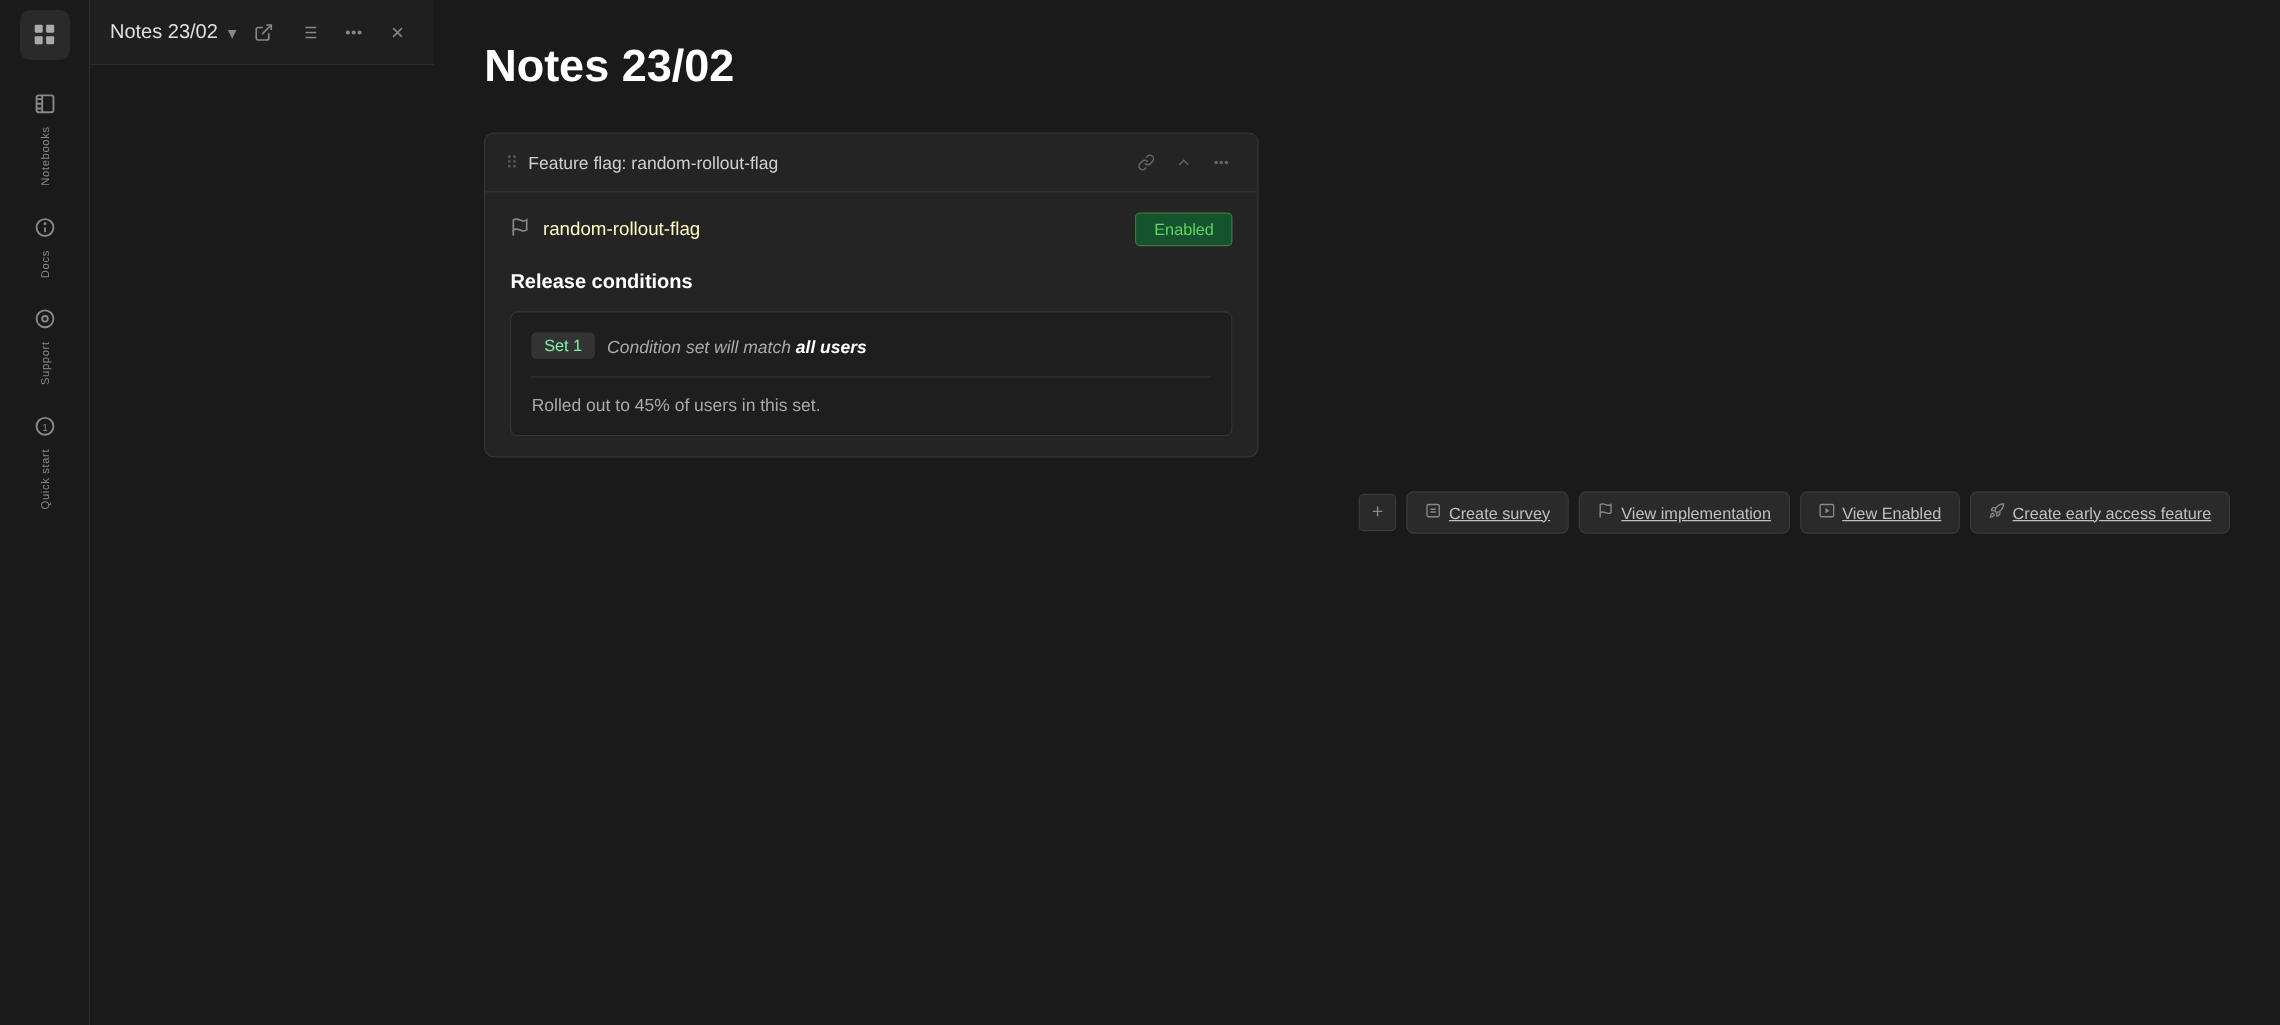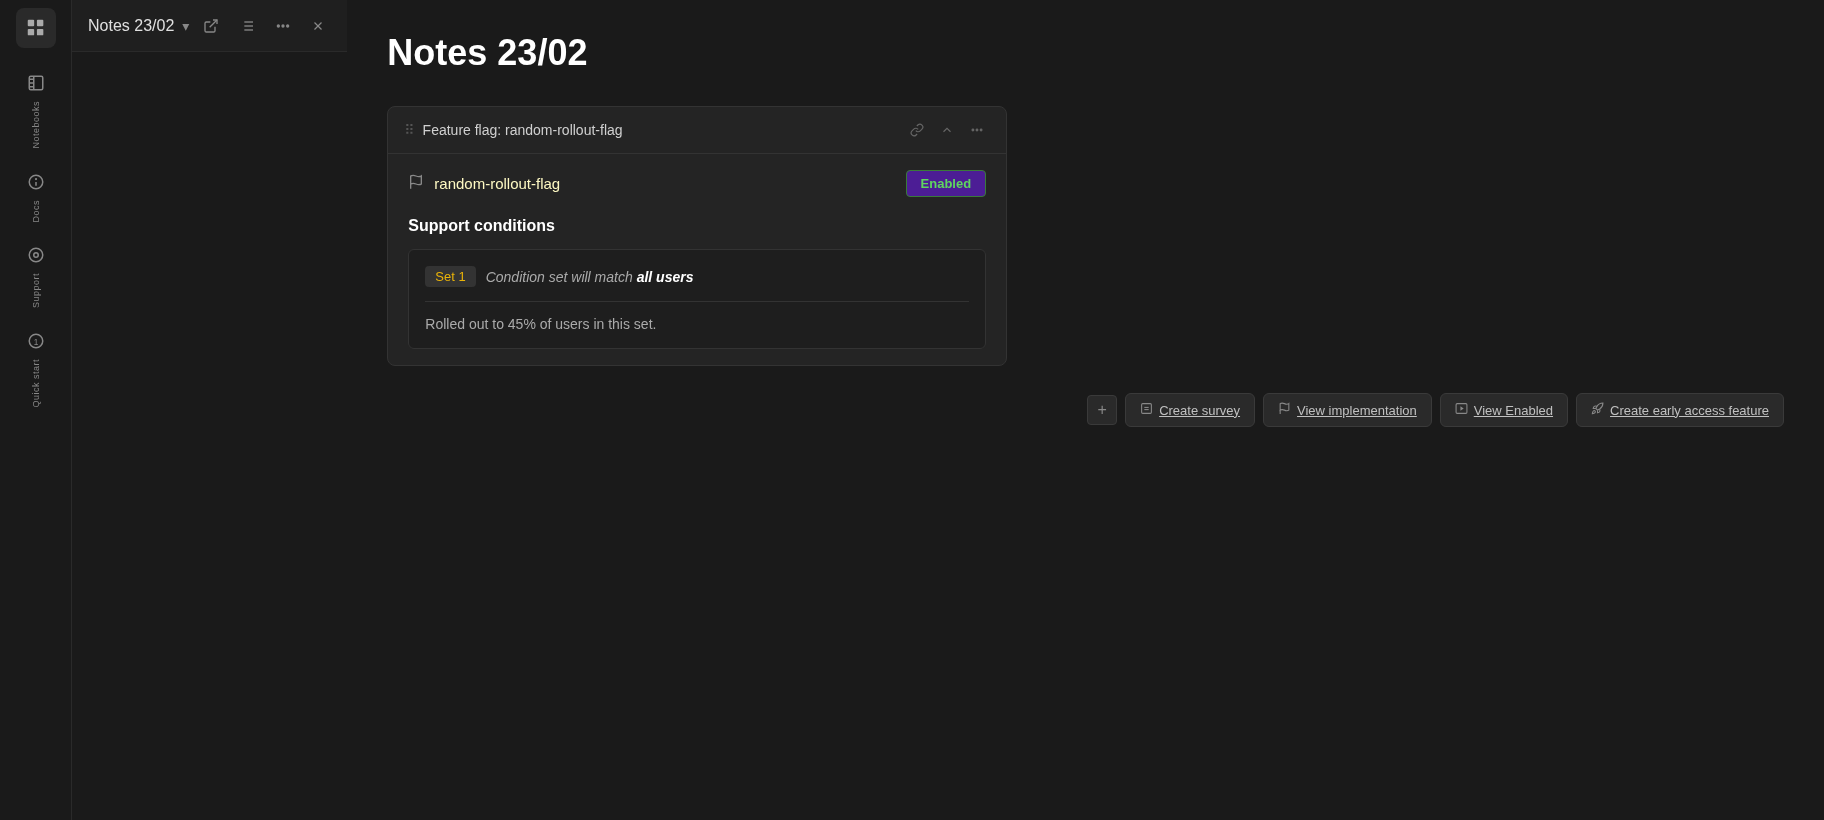--- a/index.html
+++ b/index.html
@@ -204,26 +204,26 @@
       font-size: 15px;
       color: #fef9c3;
     }
 
     .flag-icon {
       color: #888;
       font-size: 14px;
     }
 
     .enabled-badge {
-      background: #4c1d95;
+      background: #14532d;
       color: #5fd65f;
       padding: 5px 14px;
       border-radius: 4px;
       font-size: 13px;
-      font-weight: 700;
+      font-weight: 400;
       border: 1px solid #3a7a3a;
     }
 
     .release-conditions-title {
       font-size: 16px;
       font-weight: 600;
       color: #ffffff;
       margin-bottom: 14px;
     }
 
@@ -238,21 +238,21 @@
       display: flex;
       align-items: center;
       gap: 10px;
       padding-bottom: 14px;
       border-bottom: 1px solid #333;
       margin-bottom: 14px;
     }
 
     .set-badge {
       background: #333;
-      color: #eab308;
+      color: #86efac;
       padding: 3px 10px;
       border-radius: 4px;
       font-size: 13px;
       font-weight: 500;
     }
 
     .condition-text {
       font-size: 14px;
       color: #aaa;
       font-style: italic;
@@ -441,21 +441,21 @@
               <svg width="16" height="16" viewBox="0 0 24 24" fill="none" stroke="#888" stroke-width="2">
                 <path d="M4 15s1-1 4-1 5 2 8 2 4-1 4-1V3s-1 1-4 1-5-2-8-2-4 1-4 1z"></path>
                 <line x1="4" y1="22" x2="4" y2="15"></line>
               </svg>
             </span>
             <span>random-rollout-flag</span>
           </div>
           <span class="enabled-badge">Enabled</span>
         </div>
 
-        <h3 class="release-conditions-title">Support conditions</h3>
+        <h3 class="release-conditions-title">Release conditions</h3>
 
         <div class="condition-card">
           <div class="condition-row">
             <span class="set-badge">Set 1</span>
             <span class="condition-text">
               <span>Condition set will match </span><strong>all users</strong>
             </span>
           </div>
           <div class="rollout-text">Rolled out to 45% of users in this set.</div>
         </div>

